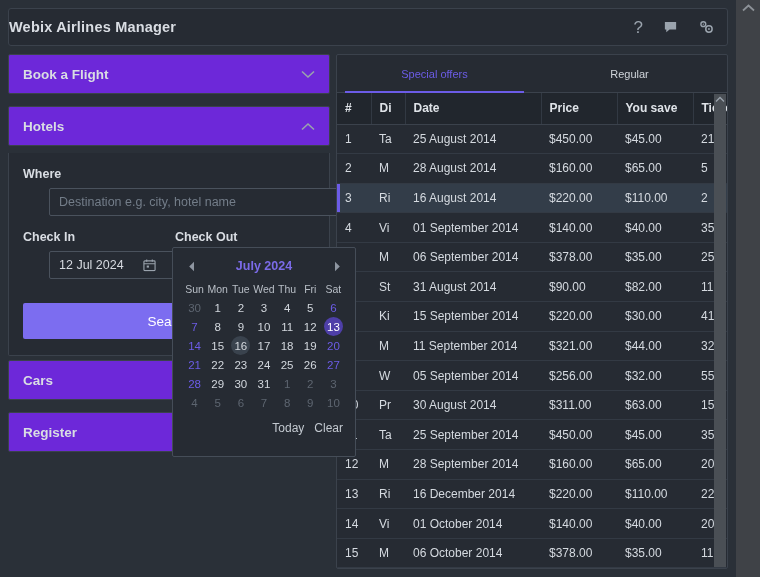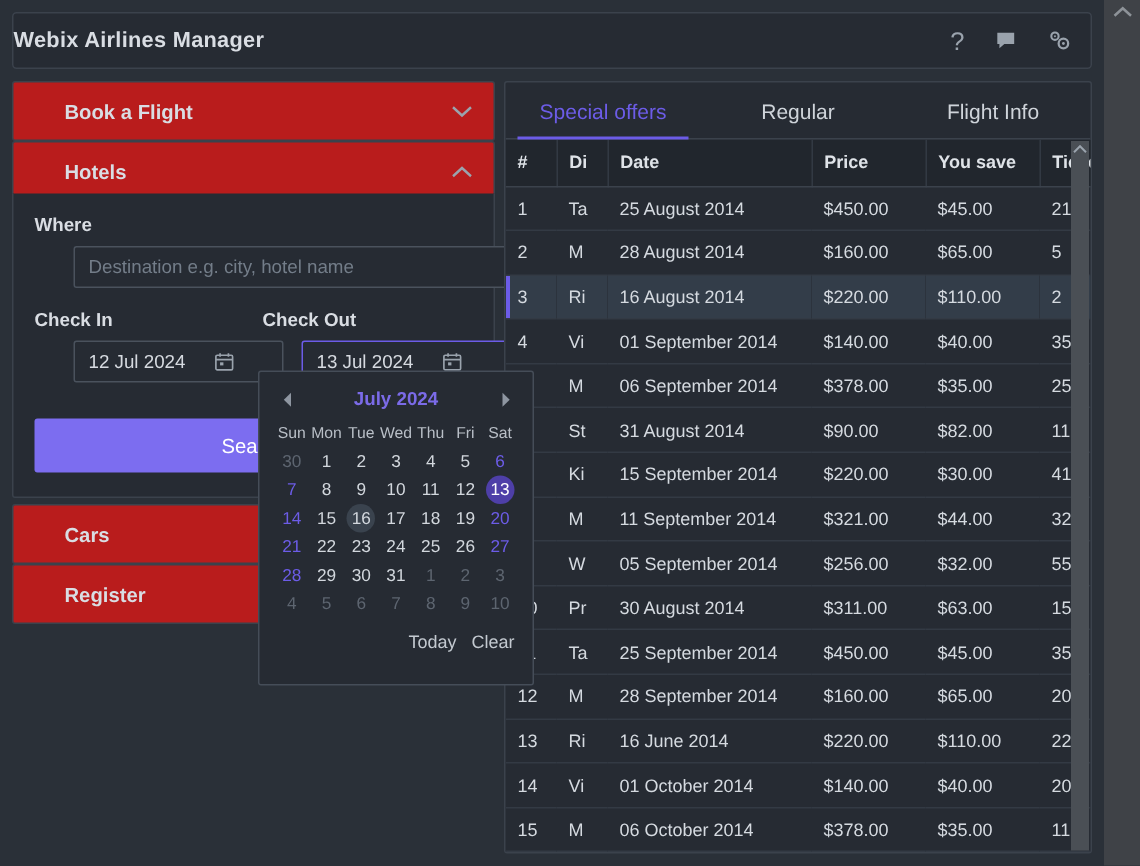--- a/index.html
+++ b/index.html
@@ -37,25 +37,24 @@
   }
   .ticon { color: #9aa3ad; display:flex; align-items:center; justify-content:center; cursor: pointer; }
   .ticon.help { font-size: 17px; line-height: 1; }
 
   
   .left {
     position: absolute; left: 8px; top: 54px;
     width: 322px; height: 515px;
   }
   .acc-item {
-    background: #b91c1c;
+    background: #6d28d9;
     border: 1px solid #3b424c;
     border-radius: 2px;
-    margin-bottom: 0;
-    padding-left: 20px;
+    margin-bottom: 12px;
   }
   .acc-head {
     height: 38px;
     display: flex; align-items: center;
     padding: 0 14px;
     color: #d9dde3;
     font-size: 13.5px;
     font-weight: bold;
     cursor: pointer;
   }
@@ -163,21 +162,21 @@
     border: 1px solid #3b424c;
     border-radius: 2px;
     overflow: hidden;
   }
   .tabs {
     display: flex; height: 38px;
     border-bottom: 1px solid #3b424c;
   }
   .tab {
     flex: 1; display: flex; align-items: center; justify-content: center;
-    color: #cfd4da; font-size: 14px;
+    color: #cfd4da; font-size: 11px;
     cursor: pointer; position: relative;
   }
   .tab.active { color: #6c5ce7; }
   .tab.active::after {
     content: ""; position: absolute; left: 8px; right: 8px; bottom: -1px;
     height: 2px; background: #6c5ce7;
   }
 
   table.grid { width: 100%; border-collapse: collapse; table-layout: fixed; }
   table.grid th {
@@ -336,21 +335,20 @@
             </svg>
         </span>
       </div>
     </div>
   </div>
 
   <div class="right">
     <div class="tabs">
       <div class="tab active">Special offers</div>
       <div class="tab">Regular</div>
-      <div class="tab">Flight Info</div>
     </div>
 
     <table class="grid">
       <thead>
         <tr>
           <th class="c-num">#</th>
           <th class="c-dir">Di</th>
           <th class="c-date">Date</th>
           <th class="c-price">Price</th>
           <th class="c-save">You save</th>
@@ -451,21 +449,21 @@
             <td class="c-num">12</td>
             <td class="c-dir">M</td>
             <td class="c-date">28 September 2014</td>
             <td class="c-price">$160.00</td>
             <td class="c-save">$65.00</td>
             <td class="c-tick">20</td>
           </tr>
           <tr>
             <td class="c-num">13</td>
             <td class="c-dir">Ri</td>
-            <td class="c-date">16 June 2014</td>
+            <td class="c-date">16 December 2014</td>
             <td class="c-price">$220.00</td>
             <td class="c-save">$110.00</td>
             <td class="c-tick">22</td>
           </tr>
           <tr>
             <td class="c-num">14</td>
             <td class="c-dir">Vi</td>
             <td class="c-date">01 October 2014</td>
             <td class="c-price">$140.00</td>
             <td class="c-save">$40.00</td>

